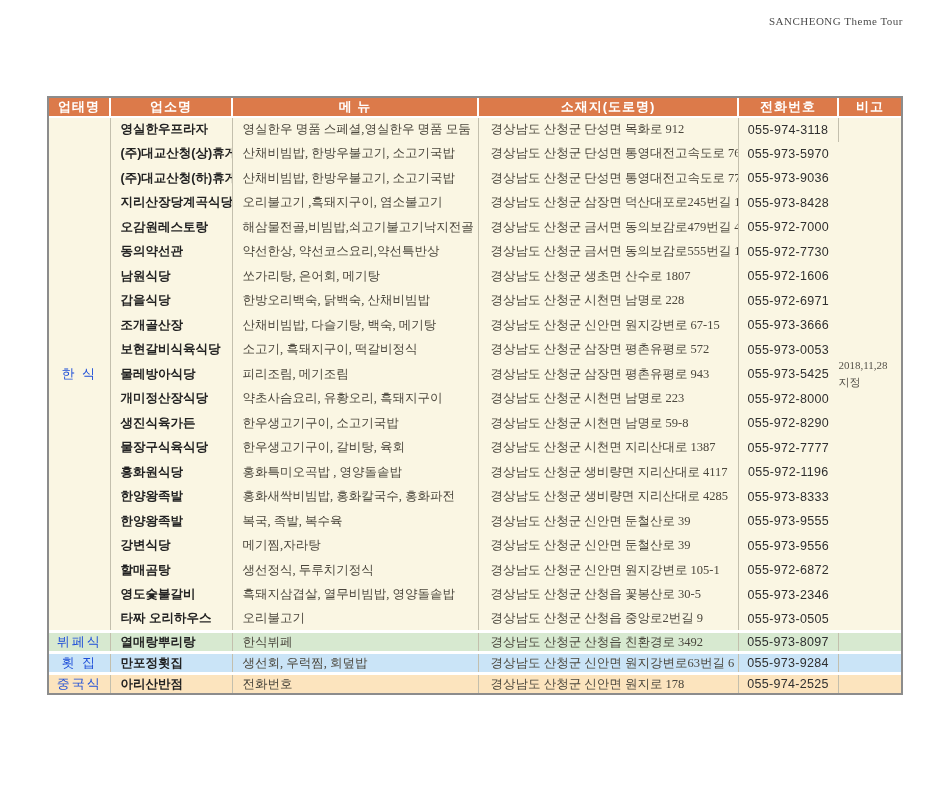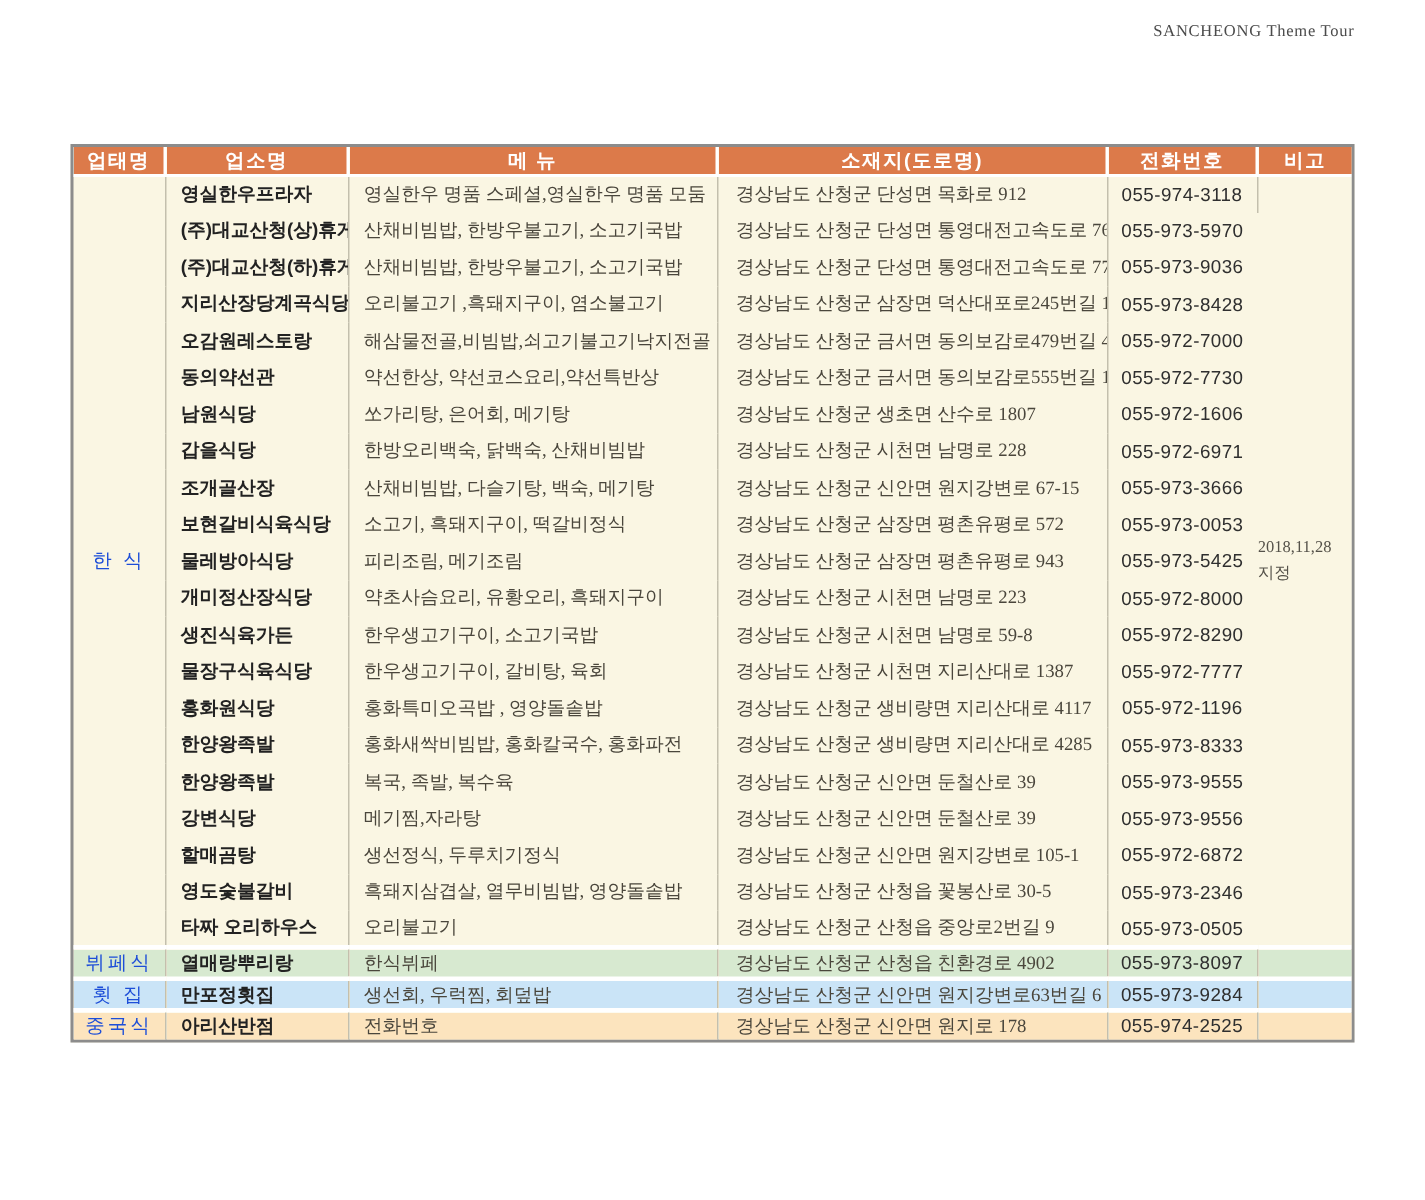--- a/index.html
+++ b/index.html
@@ -220,21 +220,21 @@
     <tr class="data-row">
       <td class="name">타짜 오리하우스</td>
       <td class="menu">오리불고기</td>
       <td class="addr">경상남도 산청군 산청읍 중앙로2번길 9</td>
       <td class="phone">055-973-0505</td>
     </tr>
     <tr class="sec sec-buffet">
       <td class="cat">뷔페식</td>
       <td class="name">열매랑뿌리랑</td>
       <td class="menu">한식뷔페</td>
-      <td class="addr">경상남도 산청군 산청읍 친환경로 4902</td>
+      <td class="addr">경상남도 산청군 산청읍 친환경로 3492</td>
       <td class="phone">055-973-8097</td>
       <td class="note"></td>
     </tr>
     <tr class="sec sec-sashimi">
       <td class="cat">횟 집</td>
       <td class="name">만포정횟집</td>
       <td class="menu">생선회, 우럭찜, 회덮밥</td>
       <td class="addr">경상남도 산청군 신안면 원지강변로63번길 6</td>
       <td class="phone">055-973-9284</td>
       <td class="note"></td>

